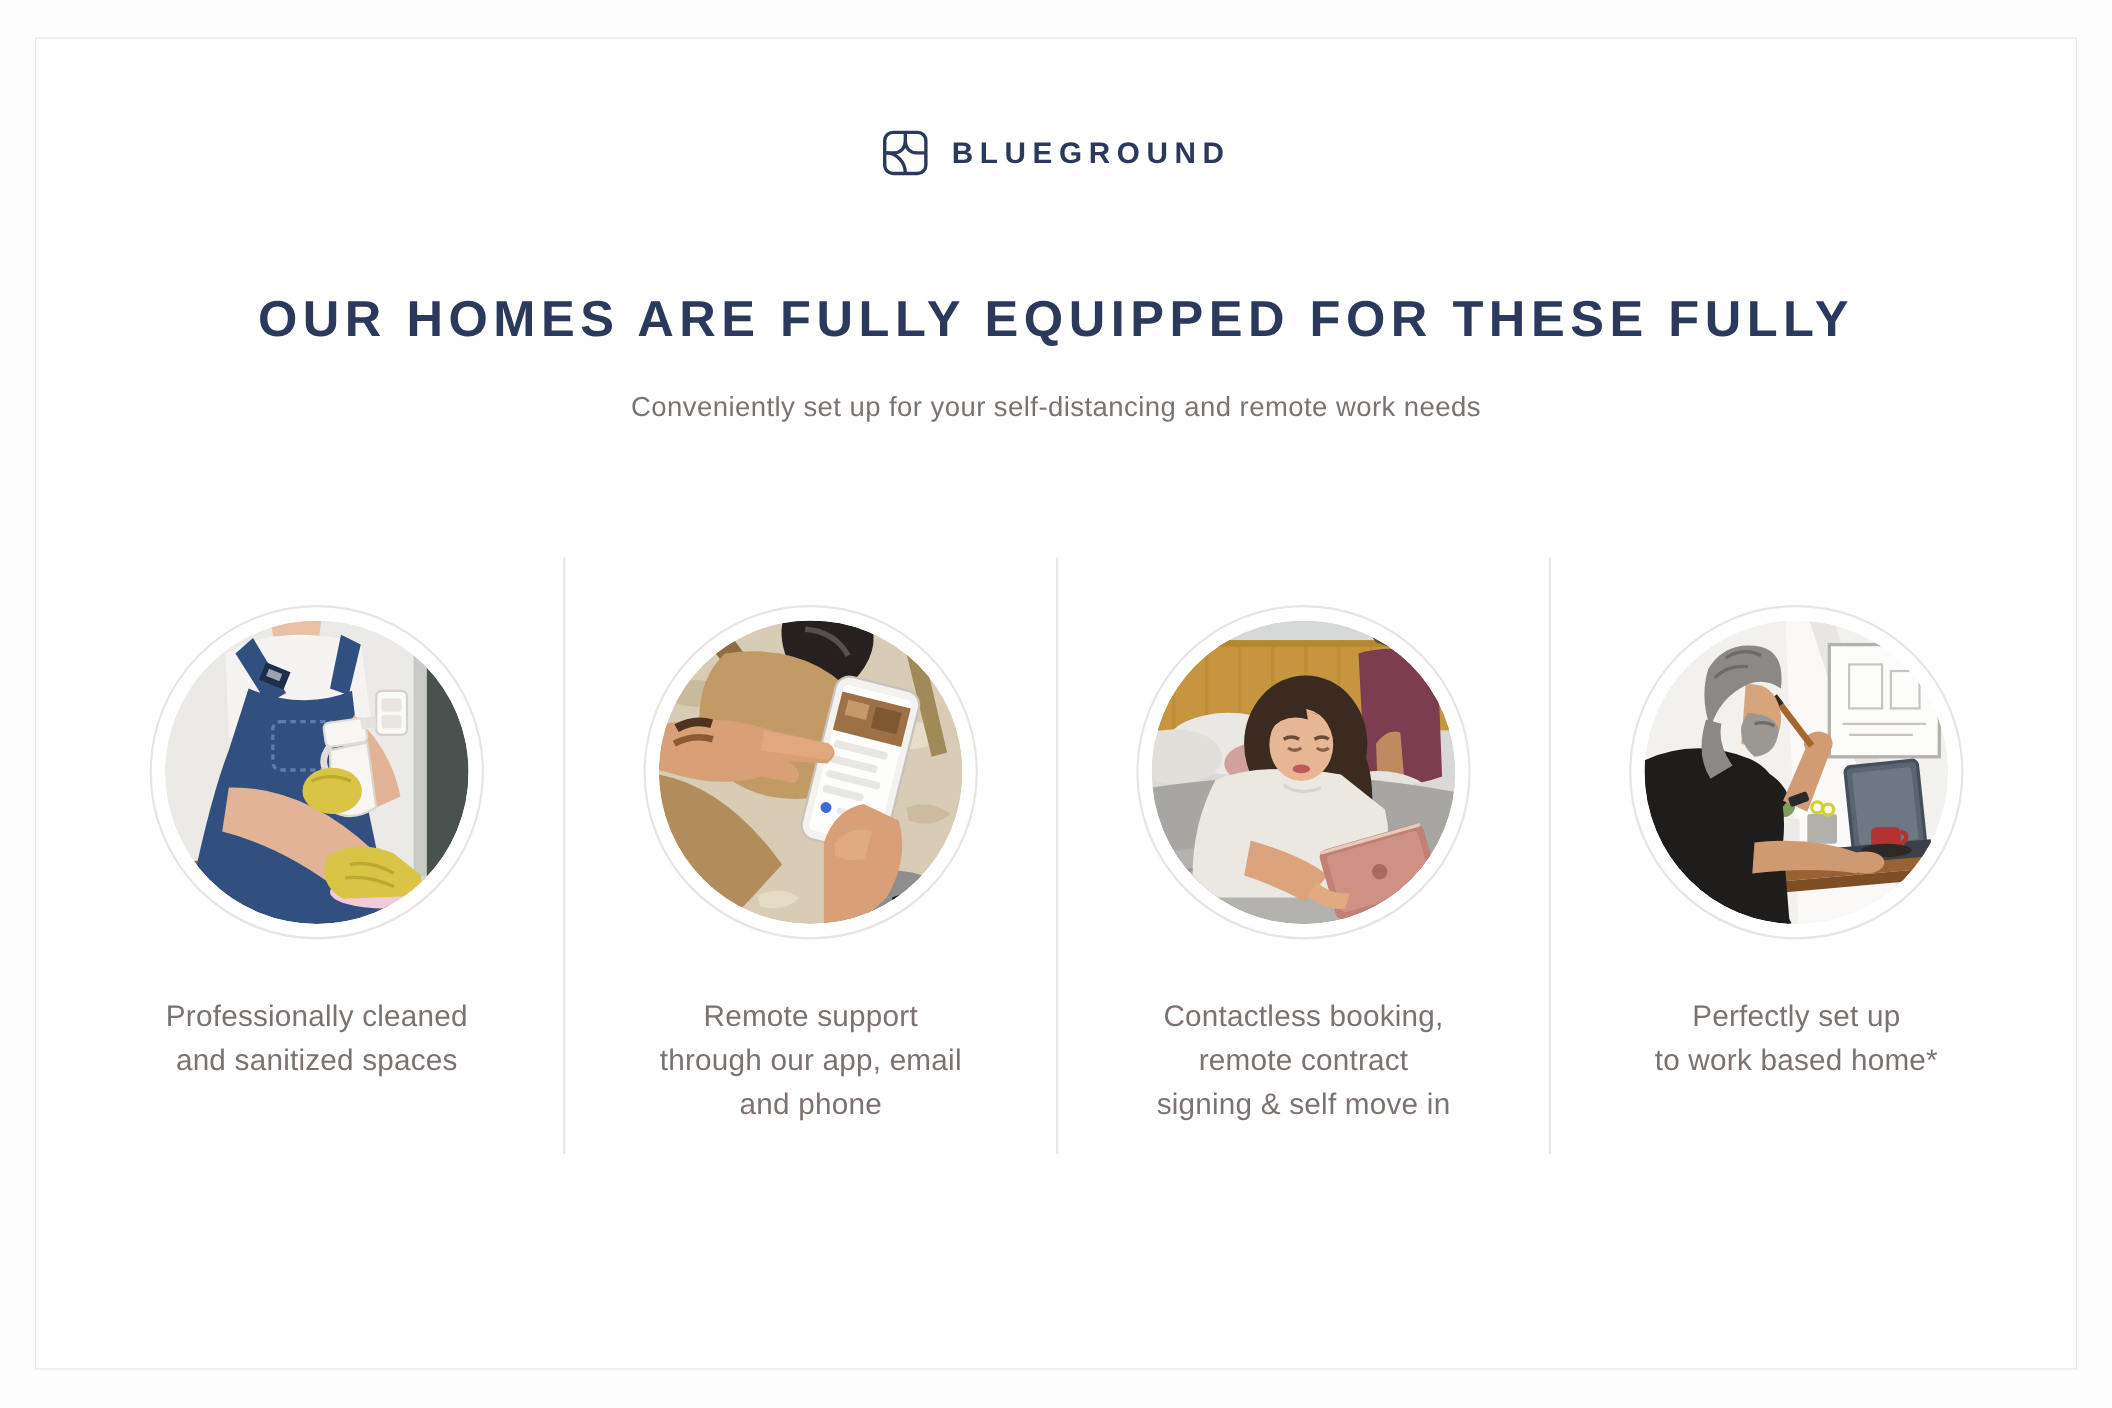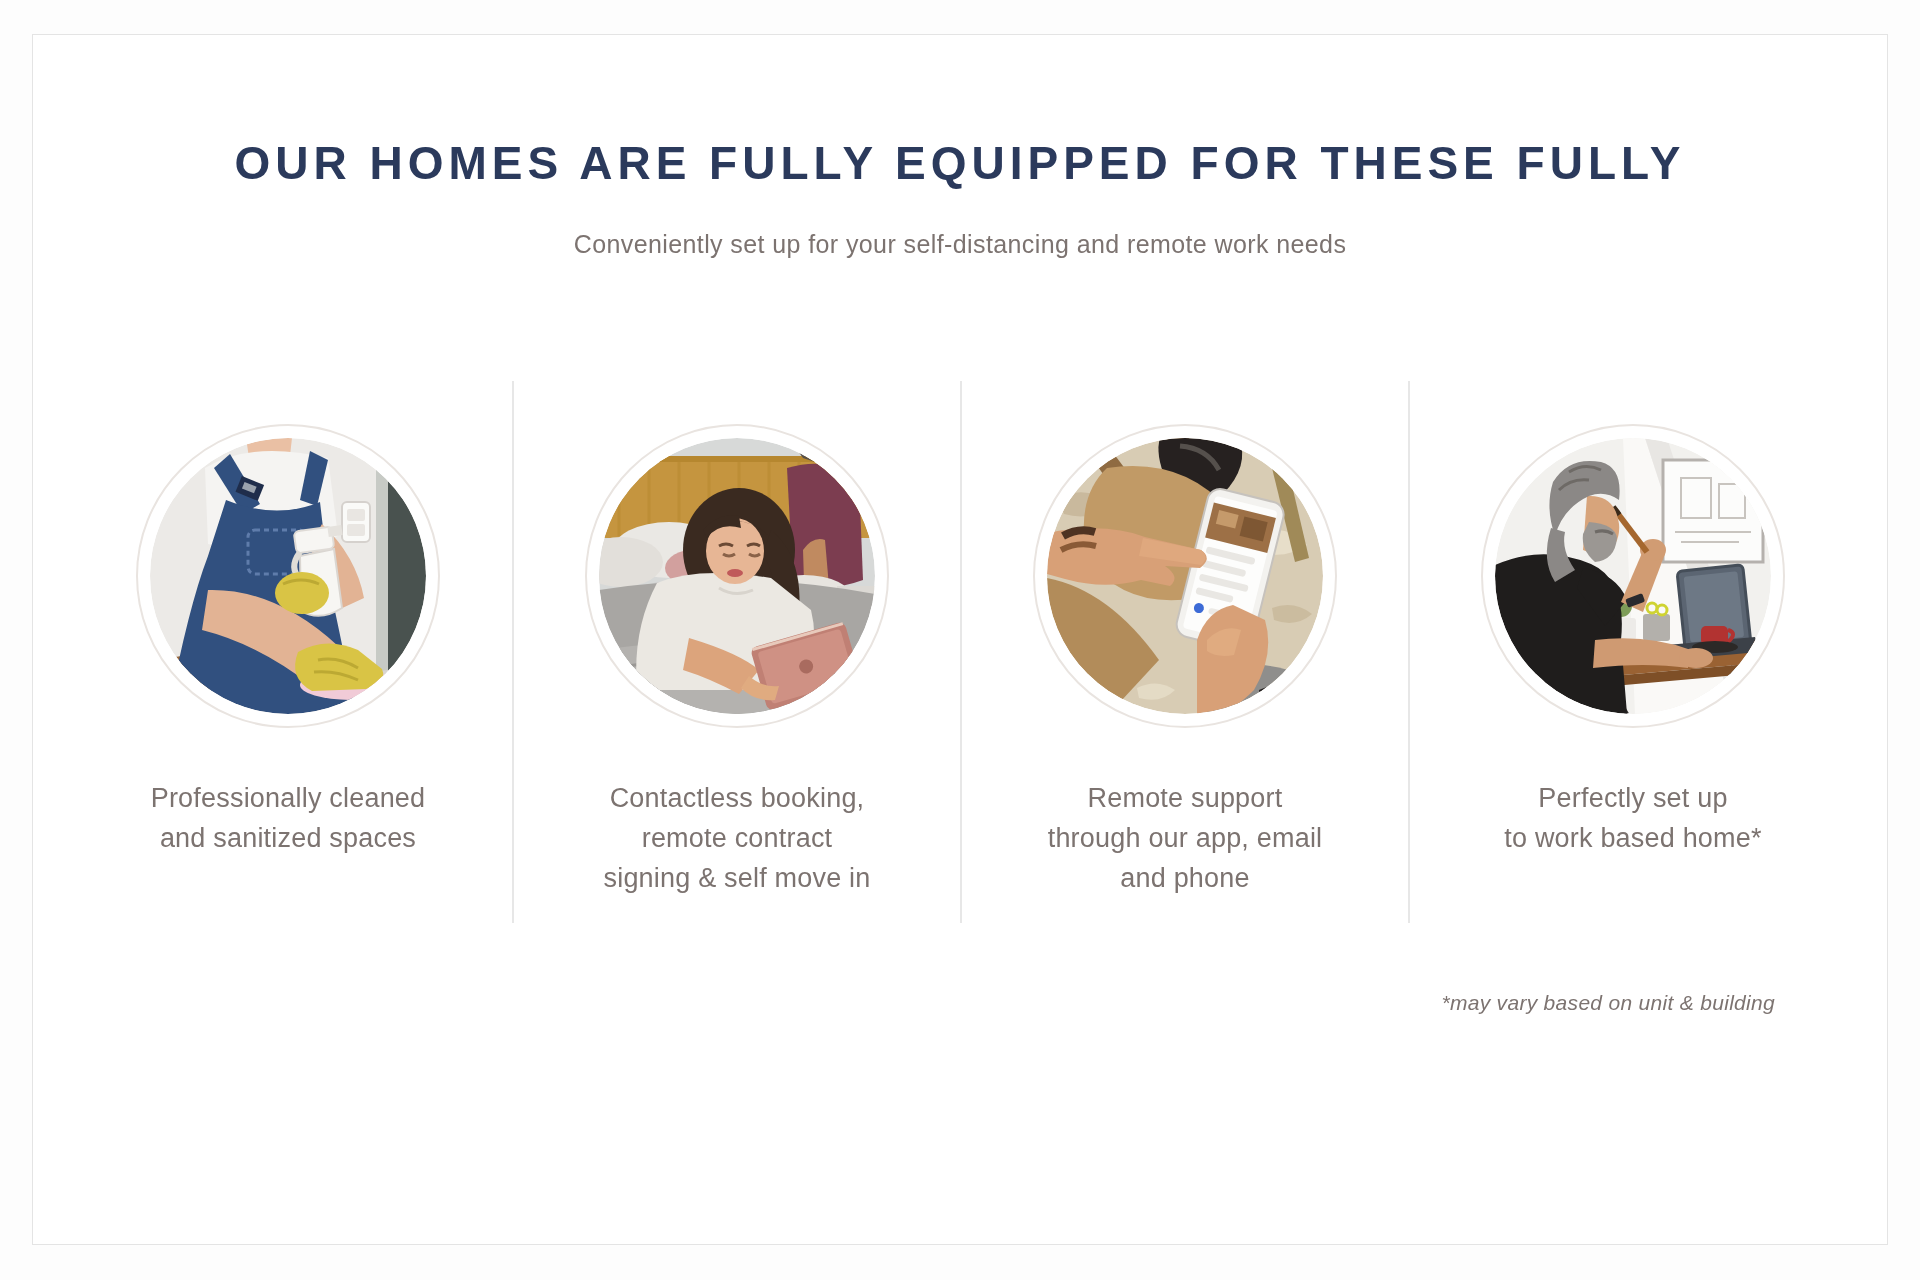--- a/index.html
+++ b/index.html
@@ -39,20 +39,29 @@
     margin:68px 112px 0 0;text-align:right;
     font-size:21px;font-style:italic;color:var(--text-gray);letter-spacing:0.3px;
   }
 </style>
 </head>
 <body>
 
 <div class="stage">
   <div class="card">
 
+    <div class="logo-row">
+      <svg width="44" height="44" viewBox="0 0 100 100" fill="none" stroke="#2b3a5c" stroke-width="7" stroke-linejoin="round">
+        <rect x="7.5" y="7.5" width="85" height="85" rx="17"></rect>
+        <path d="M50 9 V27 C50 39.7 39.7 50 27 50 H9"></path>
+        <path d="M50 27 C50 39.7 60.3 50 73 50 H91"></path>
+        <path d="M9 50 A41 41 0 0 1 50 91"></path>
+      </svg>
+      <span class="logo-word">BLUEGROUND</span>
+    </div>
 
     <h1 class="title">OUR HOMES ARE FULLY EQUIPPED FOR THESE FULLY</h1>
     <p class="subtitle">Conveniently set up for your self-distancing and remote work needs</p>
 
     <div class="features">
 
       <div class="feature">
         <div class="ring">
           <div class="photo">
             <svg viewBox="0 0 276 276" width="276" height="276">
@@ -96,20 +105,73 @@
         </div>
         <p class="caption">Professionally cleaned
 and sanitized spaces</p>
       </div>
 
       <div class="feature">
         <div class="ring">
           <div class="photo">
             <svg viewBox="0 0 276 276" width="276" height="276">
               <defs>
+                  <clipPath id="c2">
+                    <circle cx="138" cy="138" r="138"></circle>
+                  </clipPath>
+                </defs>
+              <g clip-path="url(#c2)">
+                <rect width="276" height="276" fill="#d8ccb4"></rect>
+                <path d="M10 60 q30 -14 55 6 q-20 18 -48 10 Z" fill="#c9b99d"></path>
+                <path d="M210 95 q32 -10 50 12 q-24 16 -50 6 Z" fill="#e7dec9"></path>
+                <path d="M40 215 q25 -12 45 4 q-18 16 -44 8 Z" fill="#c9b99d"></path>
+                <path d="M225 170 q22 -8 40 6 q-16 14 -38 6 Z" fill="#cbbc9f"></path>
+                <path d="M90 250 q20 -10 38 2 q-14 14 -36 8 Z" fill="#e4dbc5"></path>
+                <path d="M30 0 L55 0 L106 68 L88 80 Z" fill="#8f6b42"></path>
+                <path d="M120 0 L142 0 L152 30 L132 40 Z" fill="#8f6b42"></path>
+                <path d="M225 30 L240 26 L262 120 L248 124 Z" fill="#a08a58"></path>
+                <path d="M113 0 L192 0 Q203 28 176 56 Q140 72 119 42 Q108 16 113 0 Z" fill="#262120"></path>
+                <path d="M133 8 Q160 10 172 32" stroke="#55504c" stroke-width="5" fill="none"></path>
+                <path d="M60 30 Q142 18 188 80 Q202 132 150 160 Q78 172 40 120 Q28 60 60 30 Z" fill="#c19a66"></path>
+                <path d="M0 140 Q62 152 112 222 L62 276 L0 276 Z" fill="#b28c5a"></path>
+                <path d="M150 242 Q202 215 252 236 L276 276 L158 276 Z" fill="#8f8e8c"></path>
+                <path d="M212 252 Q252 236 276 252 L276 276 L216 276 Z" fill="#242020"></path>
+                <g transform="rotate(14 180 140)">
+                  <rect x="142" y="55" width="78" height="152" rx="13" fill="#f3f2ef" stroke="#c6c2bd" stroke-width="2"></rect>
+                  <rect x="149" y="63" width="64" height="136" rx="4" fill="#fdfdfc"></rect>
+                  <rect x="149" y="70" width="64" height="36" fill="#9d7046"></rect>
+                  <rect x="156" y="76" width="20" height="14" fill="#c59a6b"></rect>
+                  <rect x="182" y="76" width="24" height="20" fill="#7e5733"></rect>
+                  <rect x="153" y="114" width="50" height="7" rx="3" fill="#e9e7e3"></rect>
+                  <rect x="153" y="128" width="44" height="7" rx="3" fill="#e9e7e3"></rect>
+                  <rect x="153" y="142" width="50" height="7" rx="3" fill="#e9e7e3"></rect>
+                  <rect x="153" y="156" width="38" height="7" rx="3" fill="#e9e7e3"></rect>
+                  <circle cx="160" cy="176" r="5" fill="#3d6bd6"></circle>
+                  <rect x="170" y="173" width="32" height="6" rx="3" fill="#eceae6"></rect>
+                </g>
+                <path d="M0 95 Q58 84 98 99 L154 112 Q166 120 153 130 L118 128 Q134 139 123 148 L94 142 Q58 152 18 141 L0 136 Z" fill="#d8a077"></path>
+                <path d="M96 100 L154 112 Q163 119 154 127 L92 118 Z" fill="#dfa87e"></path>
+                <path d="M16 98 Q32 89 48 94" stroke="#4f3322" stroke-width="8" fill="none"></path>
+                <path d="M14 112 Q31 103 49 108" stroke="#8a5a36" stroke-width="6" fill="none"></path>
+                <path d="M150 276 L150 202 Q160 172 186 167 L218 182 Q228 216 207 252 Q187 272 172 276 Z" fill="#d8a077"></path>
+                <path d="M160 202 Q176 186 194 192 L187 217 Q170 220 160 213 Z" fill="#e0ab80"></path>
+              </g>
+            </svg>
+          </div>
+        </div>
+        <p class="caption">Remote support
+through our app, email
+and phone</p>
+      </div>
+
+      <div class="feature">
+        <div class="ring">
+          <div class="photo">
+            <svg viewBox="0 0 276 276" width="276" height="276">
+              <defs>
                   <clipPath id="c3">
                     <circle cx="138" cy="138" r="138"></circle>
                   </clipPath>
                 </defs>
               <g clip-path="url(#c3)">
                 <rect width="276" height="276" fill="#d7d9d8"></rect>
                 <rect y="18" width="276" height="82" fill="#c5953f"></rect>
                 <path d="M0 18 h276 v6 H0 Z" fill="#b6872f"></path>
                 <g stroke="#b6872f" stroke-width="3" opacity="0.5">
                   <line x1="20" y1="24" x2="20" y2="98"></line>
@@ -159,73 +221,20 @@
         <p class="caption">Contactless booking,
 remote contract
 signing &amp; self move in</p>
       </div>
 
       <div class="feature">
         <div class="ring">
           <div class="photo">
             <svg viewBox="0 0 276 276" width="276" height="276">
               <defs>
-                  <clipPath id="c2">
-                    <circle cx="138" cy="138" r="138"></circle>
-                  </clipPath>
-                </defs>
-              <g clip-path="url(#c2)">
-                <rect width="276" height="276" fill="#d8ccb4"></rect>
-                <path d="M10 60 q30 -14 55 6 q-20 18 -48 10 Z" fill="#c9b99d"></path>
-                <path d="M210 95 q32 -10 50 12 q-24 16 -50 6 Z" fill="#e7dec9"></path>
-                <path d="M40 215 q25 -12 45 4 q-18 16 -44 8 Z" fill="#c9b99d"></path>
-                <path d="M225 170 q22 -8 40 6 q-16 14 -38 6 Z" fill="#cbbc9f"></path>
-                <path d="M90 250 q20 -10 38 2 q-14 14 -36 8 Z" fill="#e4dbc5"></path>
-                <path d="M30 0 L55 0 L106 68 L88 80 Z" fill="#8f6b42"></path>
-                <path d="M120 0 L142 0 L152 30 L132 40 Z" fill="#8f6b42"></path>
-                <path d="M225 30 L240 26 L262 120 L248 124 Z" fill="#a08a58"></path>
-                <path d="M113 0 L192 0 Q203 28 176 56 Q140 72 119 42 Q108 16 113 0 Z" fill="#262120"></path>
-                <path d="M133 8 Q160 10 172 32" stroke="#55504c" stroke-width="5" fill="none"></path>
-                <path d="M60 30 Q142 18 188 80 Q202 132 150 160 Q78 172 40 120 Q28 60 60 30 Z" fill="#c19a66"></path>
-                <path d="M0 140 Q62 152 112 222 L62 276 L0 276 Z" fill="#b28c5a"></path>
-                <path d="M150 242 Q202 215 252 236 L276 276 L158 276 Z" fill="#8f8e8c"></path>
-                <path d="M212 252 Q252 236 276 252 L276 276 L216 276 Z" fill="#242020"></path>
-                <g transform="rotate(14 180 140)">
-                  <rect x="142" y="55" width="78" height="152" rx="13" fill="#f3f2ef" stroke="#c6c2bd" stroke-width="2"></rect>
-                  <rect x="149" y="63" width="64" height="136" rx="4" fill="#fdfdfc"></rect>
-                  <rect x="149" y="70" width="64" height="36" fill="#9d7046"></rect>
-                  <rect x="156" y="76" width="20" height="14" fill="#c59a6b"></rect>
-                  <rect x="182" y="76" width="24" height="20" fill="#7e5733"></rect>
-                  <rect x="153" y="114" width="50" height="7" rx="3" fill="#e9e7e3"></rect>
-                  <rect x="153" y="128" width="44" height="7" rx="3" fill="#e9e7e3"></rect>
-                  <rect x="153" y="142" width="50" height="7" rx="3" fill="#e9e7e3"></rect>
-                  <rect x="153" y="156" width="38" height="7" rx="3" fill="#e9e7e3"></rect>
-                  <circle cx="160" cy="176" r="5" fill="#3d6bd6"></circle>
-                  <rect x="170" y="173" width="32" height="6" rx="3" fill="#eceae6"></rect>
-                </g>
-                <path d="M0 95 Q58 84 98 99 L154 112 Q166 120 153 130 L118 128 Q134 139 123 148 L94 142 Q58 152 18 141 L0 136 Z" fill="#d8a077"></path>
-                <path d="M96 100 L154 112 Q163 119 154 127 L92 118 Z" fill="#dfa87e"></path>
-                <path d="M16 98 Q32 89 48 94" stroke="#4f3322" stroke-width="8" fill="none"></path>
-                <path d="M14 112 Q31 103 49 108" stroke="#8a5a36" stroke-width="6" fill="none"></path>
-                <path d="M150 276 L150 202 Q160 172 186 167 L218 182 Q228 216 207 252 Q187 272 172 276 Z" fill="#d8a077"></path>
-                <path d="M160 202 Q176 186 194 192 L187 217 Q170 220 160 213 Z" fill="#e0ab80"></path>
-              </g>
-            </svg>
-          </div>
-        </div>
-        <p class="caption">Remote support
-through our app, email
-and phone</p>
-      </div>
-
-      <div class="feature">
-        <div class="ring">
-          <div class="photo">
-            <svg viewBox="0 0 276 276" width="276" height="276">
-              <defs>
                   <clipPath id="c4">
                     <circle cx="138" cy="138" r="138"></circle>
                   </clipPath>
                 </defs>
               <g clip-path="url(#c4)">
                 <rect width="276" height="276" fill="#f2f1ee"></rect>
                 <path d="M128 0 L150 0 L240 276 L140 276 Z" fill="#faf9f7"></path>
                 <path d="M150 0 L172 0 L262 276 L240 276 Z" fill="#e8e6e3"></path>
                 <rect x="168" y="22" width="100" height="102" fill="#fcfcfb" stroke="#b5b1ad" stroke-width="3"></rect>
                 <g stroke="#c8c4bf" stroke-width="2" fill="none">
@@ -276,16 +285,15 @@
               </g>
             </svg>
           </div>
         </div>
         <p class="caption">Perfectly set up
 to work based home*</p>
       </div>
 
     </div>
 
-    <p class="footnote">*may vary based on unit &amp; building</p>
 
   </div>
 </div>
 
 </body></html>

